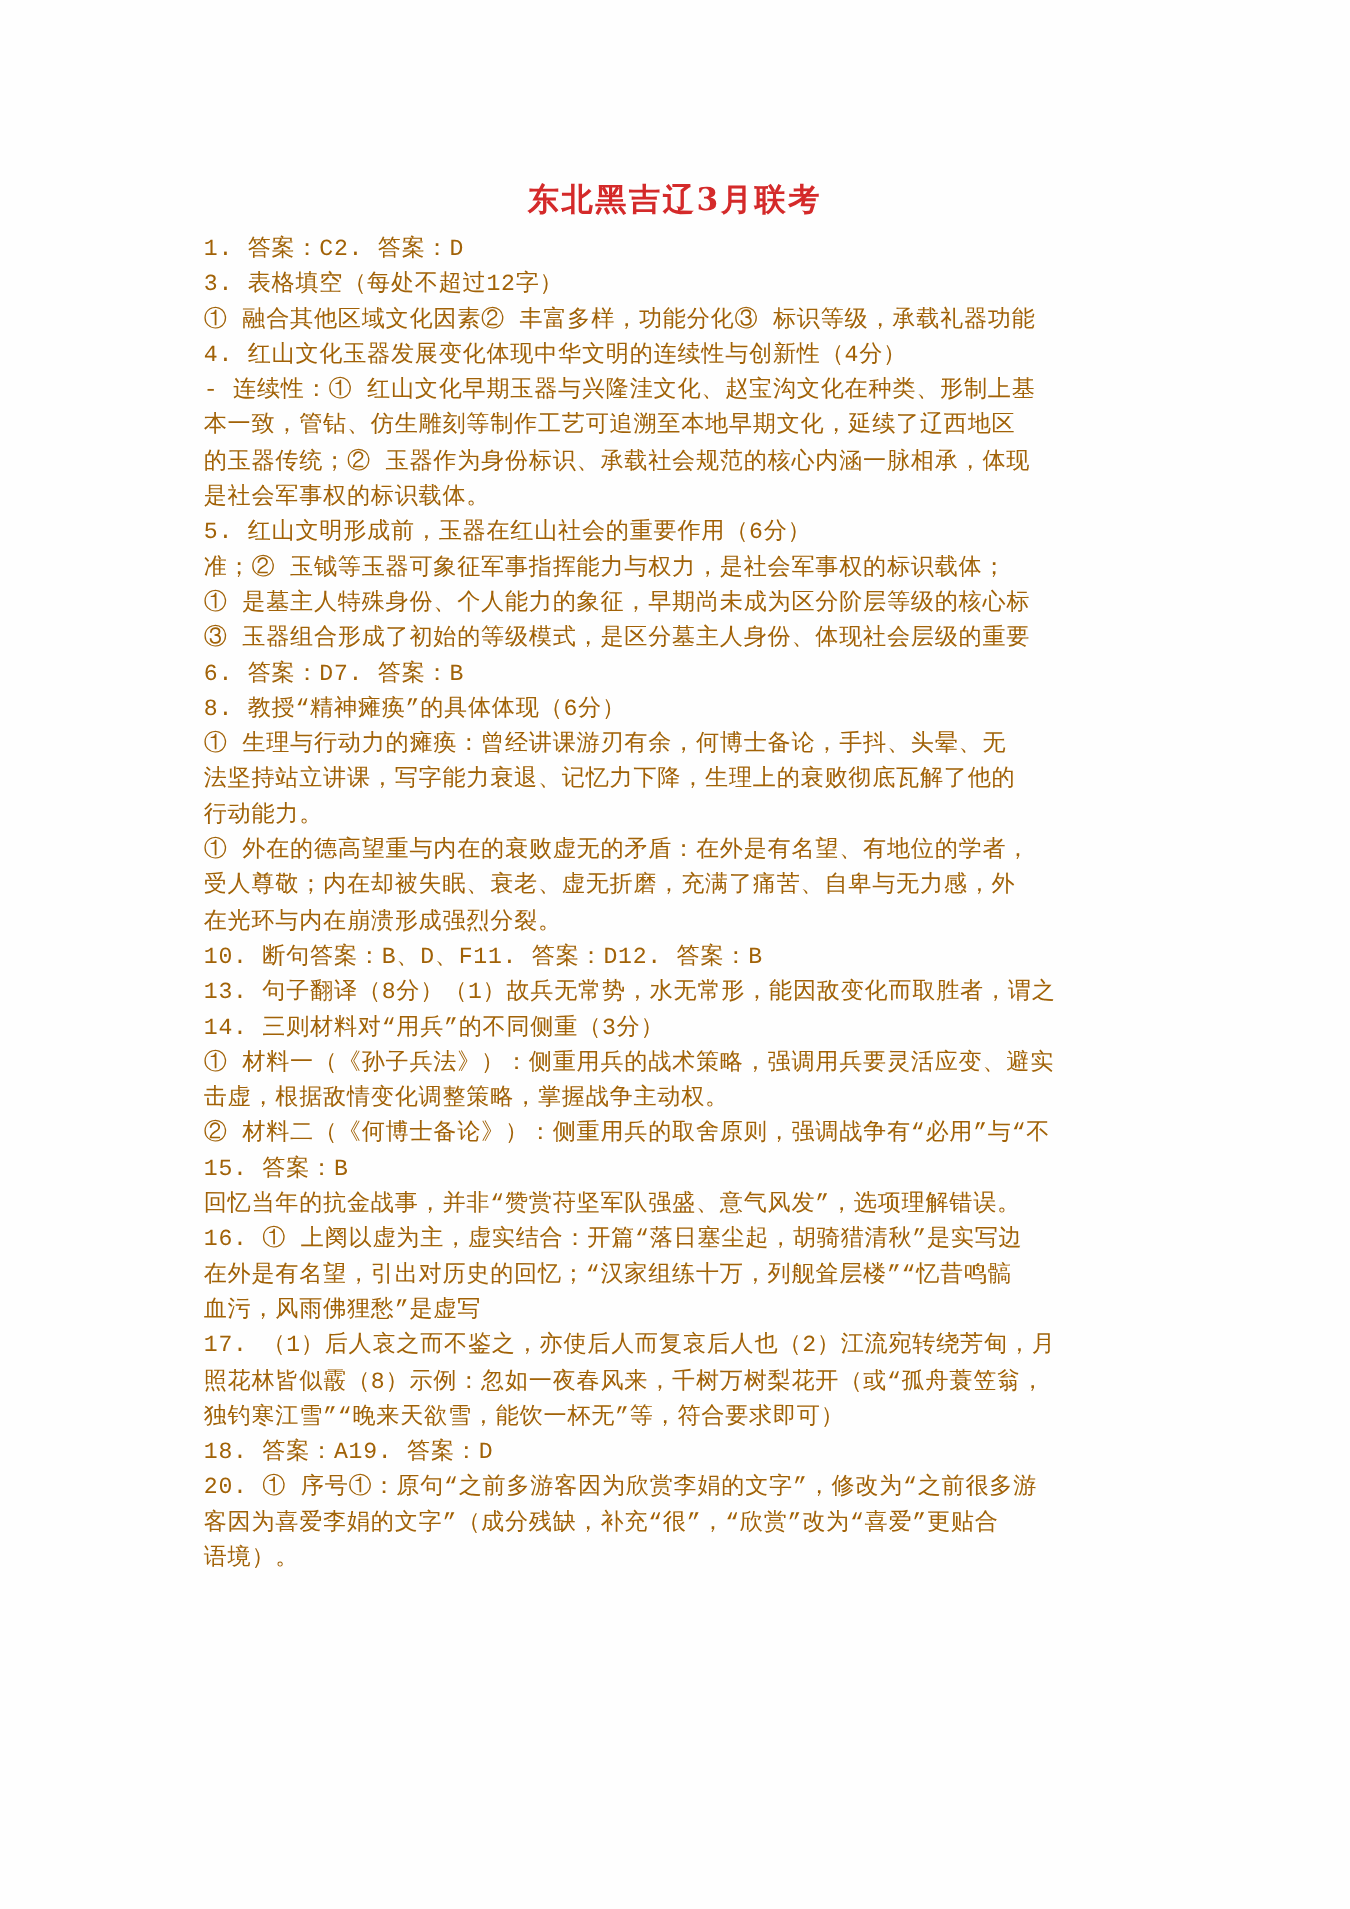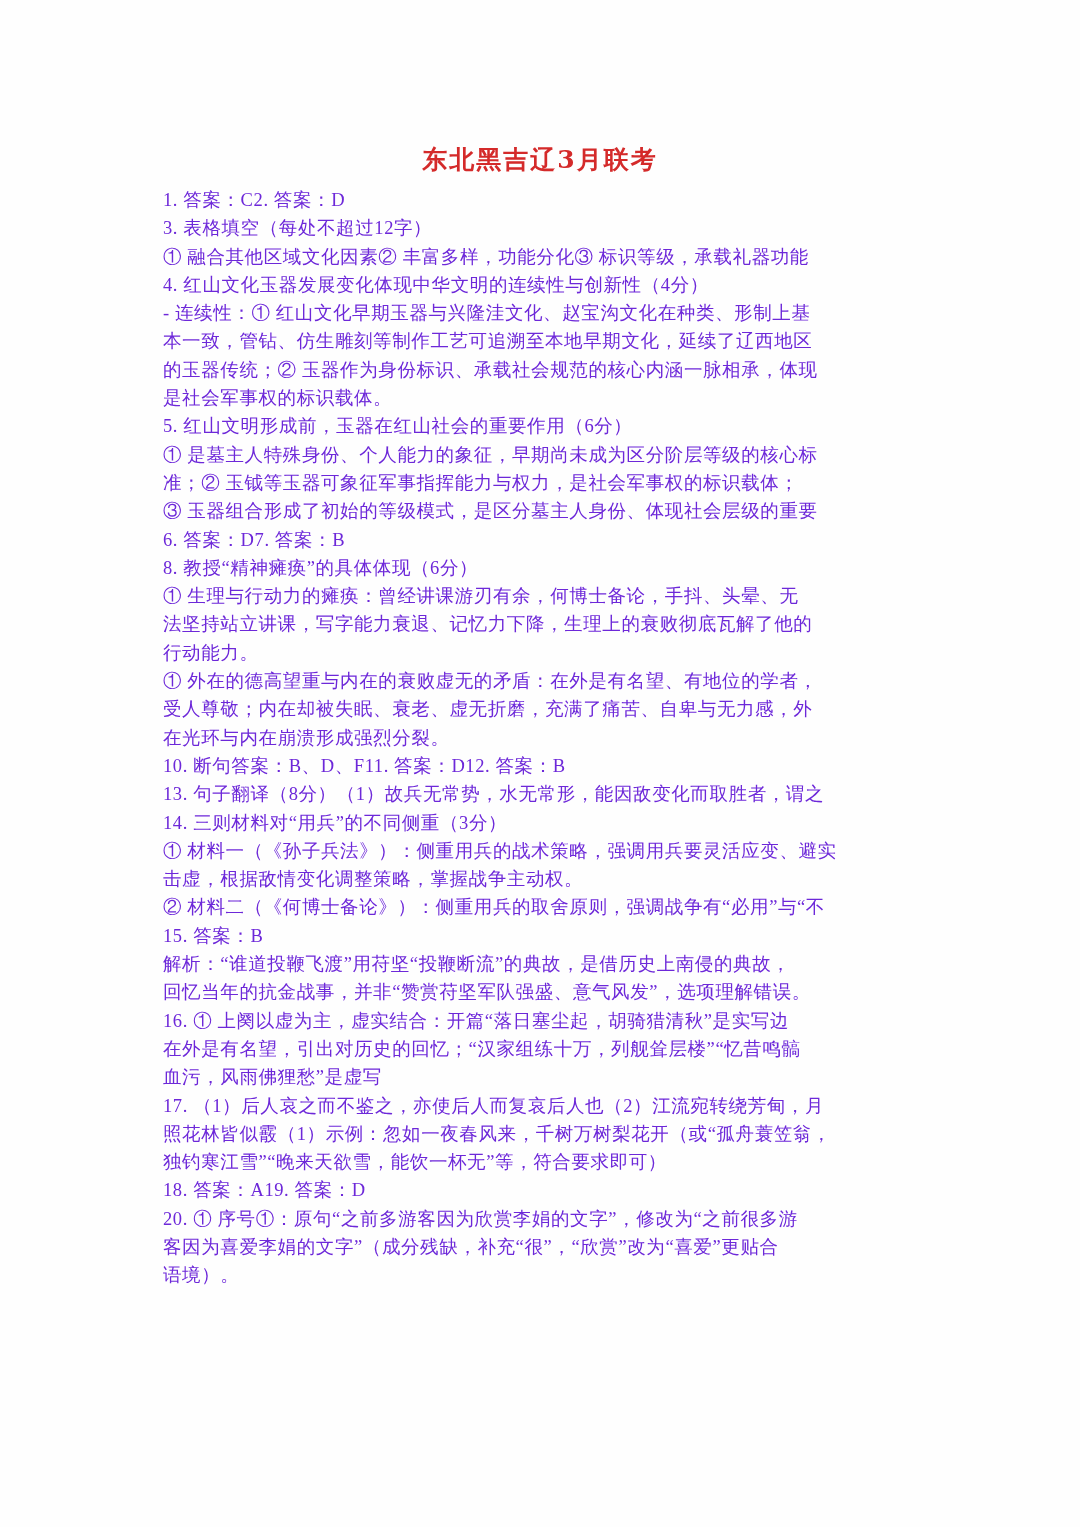--- a/index.html
+++ b/index.html
@@ -40,63 +40,62 @@
       left: 163px;
       width: 760px;
     }
     .line {
       height: 28.3px;
       line-height: 28.3px;
       font-size: 18.5px;
       white-space: nowrap;
       overflow: visible;
       letter-spacing: 0.6px;
-      font-family: Liberation Serif, serif;
-      color: #6d28d9;
+      font-family: Liberation Mono, monospace;
+      color: #a16207;
     }
   </style>
 </head>
 <body>
 
 <div class="page">
   <div class="title">东北黑吉辽3月联考</div>
   <div class="body-text">
     <div class="line">1. 答案：C2. 答案：D</div>
     <div class="line">3. 表格填空（每处不超过12字）</div>
     <div class="line">① 融合其他区域文化因素② 丰富多样，功能分化③ 标识等级，承载礼器功能</div>
     <div class="line">4. 红山文化玉器发展变化体现中华文明的连续性与创新性（4分）</div>
     <div class="line">- 连续性：① 红山文化早期玉器与兴隆洼文化、赵宝沟文化在种类、形制上基</div>
     <div class="line">本一致，管钻、仿生雕刻等制作工艺可追溯至本地早期文化，延续了辽西地区</div>
     <div class="line">的玉器传统；② 玉器作为身份标识、承载社会规范的核心内涵一脉相承，体现</div>
     <div class="line">是社会军事权的标识载体。</div>
     <div class="line">5. 红山文明形成前，玉器在红山社会的重要作用（6分）</div>
+    <div class="line">准；② 玉钺等玉器可象征军事指挥能力与权力，是社会军事权的标识载体；</div>
     <div class="line">① 是墓主人特殊身份、个人能力的象征，早期尚未成为区分阶层等级的核心标</div>
-    <div class="line">准；② 玉钺等玉器可象征军事指挥能力与权力，是社会军事权的标识载体；</div>
     <div class="line">③ 玉器组合形成了初始的等级模式，是区分墓主人身份、体现社会层级的重要</div>
     <div class="line">6. 答案：D7. 答案：B</div>
     <div class="line">8. 教授“精神瘫痪”的具体体现（6分）</div>
     <div class="line">① 生理与行动力的瘫痪：曾经讲课游刃有余，何博士备论，手抖、头晕、无</div>
     <div class="line">法坚持站立讲课，写字能力衰退、记忆力下降，生理上的衰败彻底瓦解了他的</div>
     <div class="line">行动能力。</div>
     <div class="line">① 外在的德高望重与内在的衰败虚无的矛盾：在外是有名望、有地位的学者，</div>
     <div class="line">受人尊敬；内在却被失眠、衰老、虚无折磨，充满了痛苦、自卑与无力感，外</div>
     <div class="line">在光环与内在崩溃形成强烈分裂。</div>
     <div class="line">10. 断句答案：B、D、F11. 答案：D12. 答案：B</div>
     <div class="line">13. 句子翻译（8分）（1）故兵无常势，水无常形，能因敌变化而取胜者，谓之</div>
     <div class="line">14. 三则材料对“用兵”的不同侧重（3分）</div>
     <div class="line">① 材料一（《孙子兵法》）：侧重用兵的战术策略，强调用兵要灵活应变、避实</div>
     <div class="line">击虚，根据敌情变化调整策略，掌握战争主动权。</div>
     <div class="line">② 材料二（《何博士备论》）：侧重用兵的取舍原则，强调战争有“必用”与“不</div>
     <div class="line">15. 答案：B</div>
-    <div class="line">解析：“谁道投鞭飞渡”用苻坚“投鞭断流”的典故，是借历史上南侵的典故，</div>
     <div class="line">回忆当年的抗金战事，并非“赞赏苻坚军队强盛、意气风发”，选项理解错误。</div>
     <div class="line">16. ① 上阕以虚为主，虚实结合：开篇“落日塞尘起，胡骑猎清秋”是实写边</div>
     <div class="line">在外是有名望，引出对历史的回忆；“汉家组练十万，列舰耸层楼”“忆昔鸣髇</div>
     <div class="line">血污，风雨佛狸愁”是虚写</div>
     <div class="line">17. （1）后人哀之而不鉴之，亦使后人而复哀后人也（2）江流宛转绕芳甸，月</div>
-    <div class="line">照花林皆似霰（1）示例：忽如一夜春风来，千树万树梨花开（或“孤舟蓑笠翁，</div>
+    <div class="line">照花林皆似霰（8）示例：忽如一夜春风来，千树万树梨花开（或“孤舟蓑笠翁，</div>
     <div class="line">独钓寒江雪”“晚来天欲雪，能饮一杯无”等，符合要求即可）</div>
     <div class="line">18. 答案：A19. 答案：D</div>
     <div class="line">20. ① 序号①：原句“之前多游客因为欣赏李娟的文字”，修改为“之前很多游</div>
     <div class="line">客因为喜爱李娟的文字”（成分残缺，补充“很”，“欣赏”改为“喜爱”更贴合</div>
     <div class="line">语境）。</div>
   </div>
 </div>
 
 </body></html>

